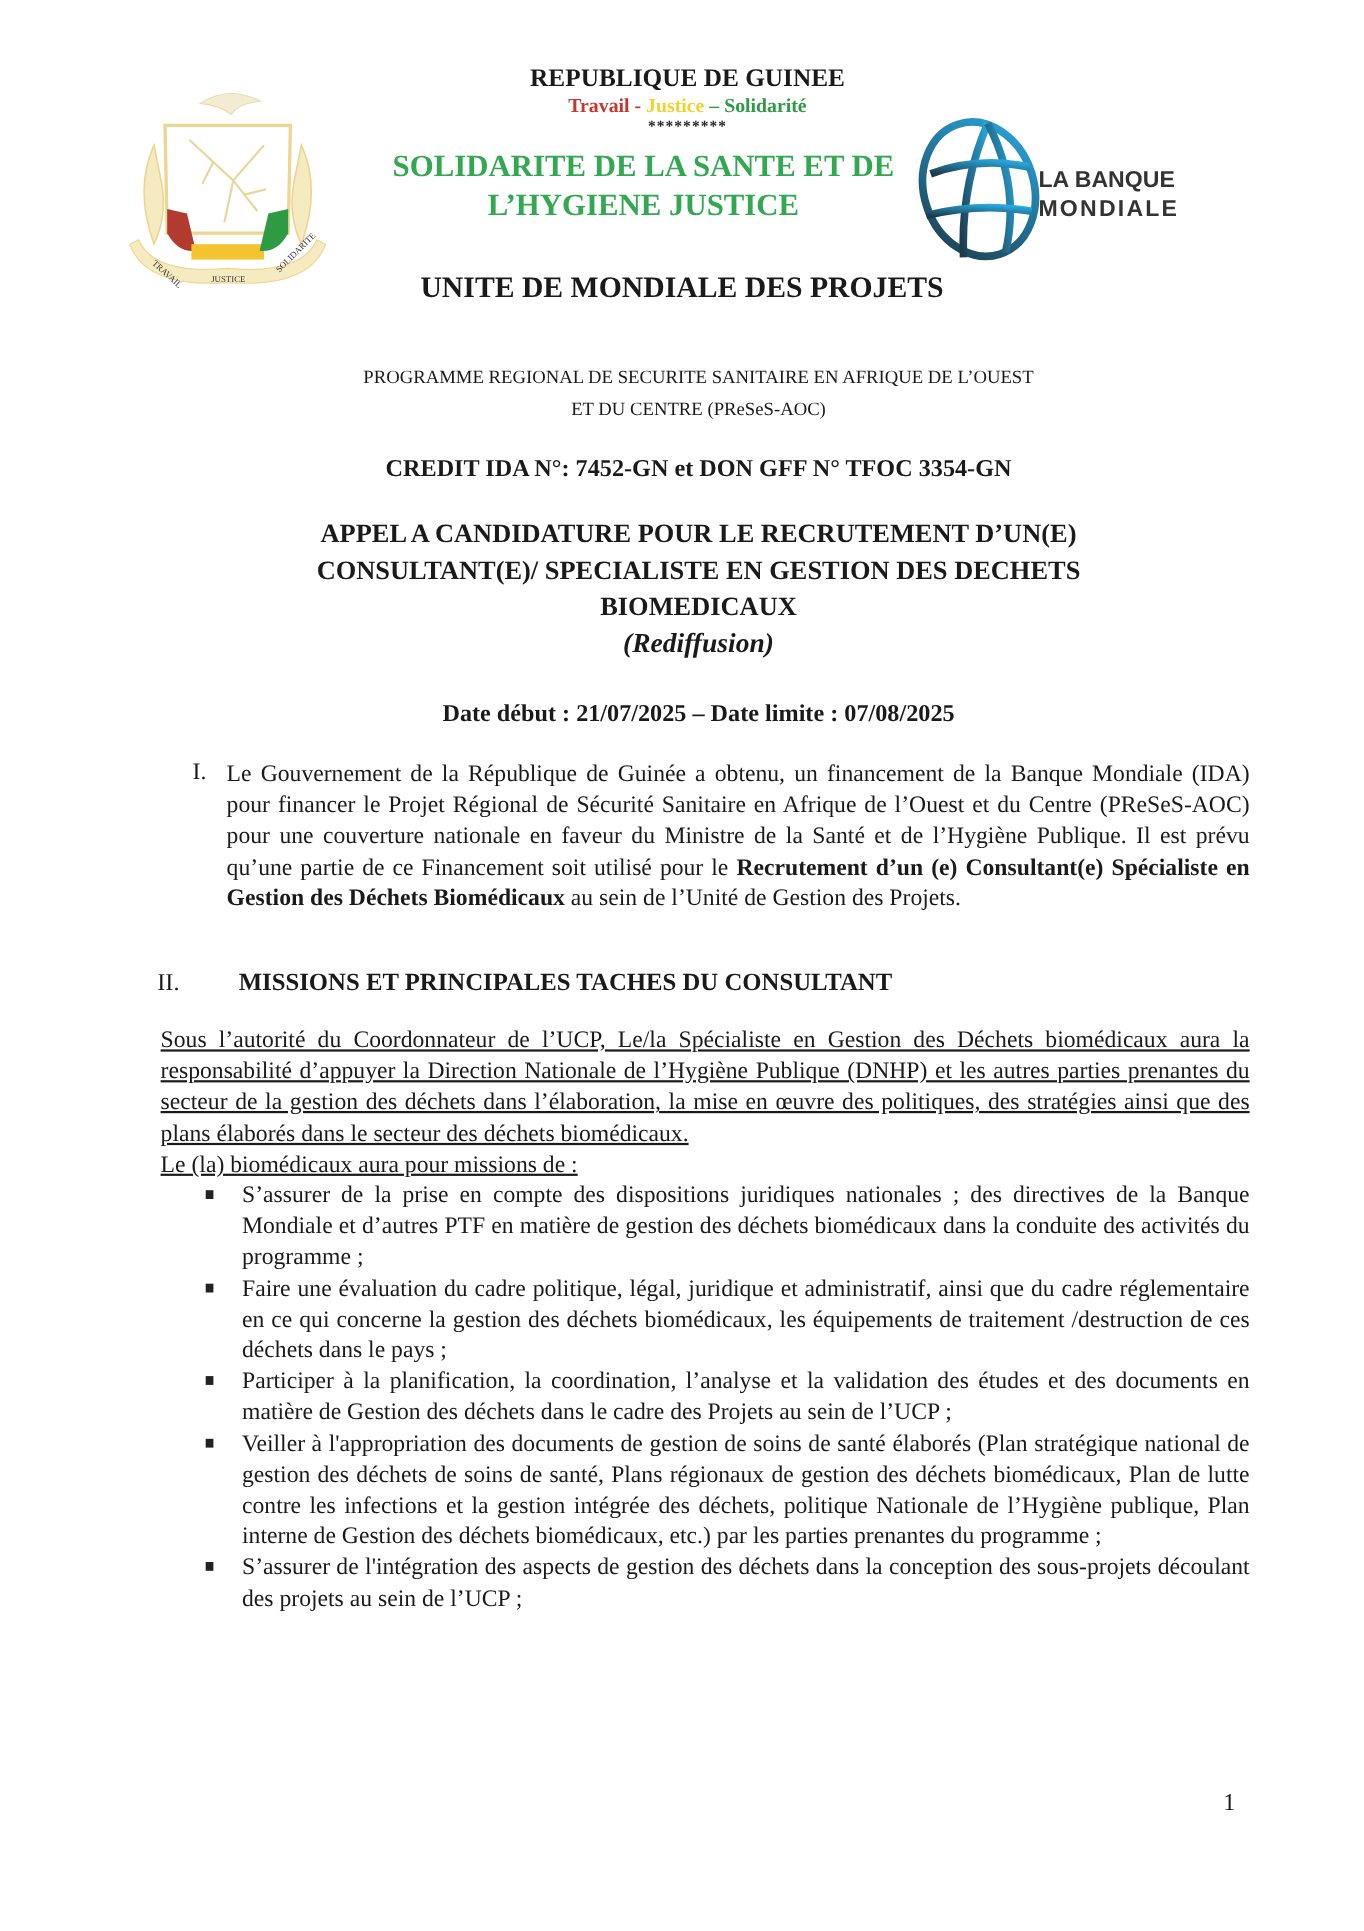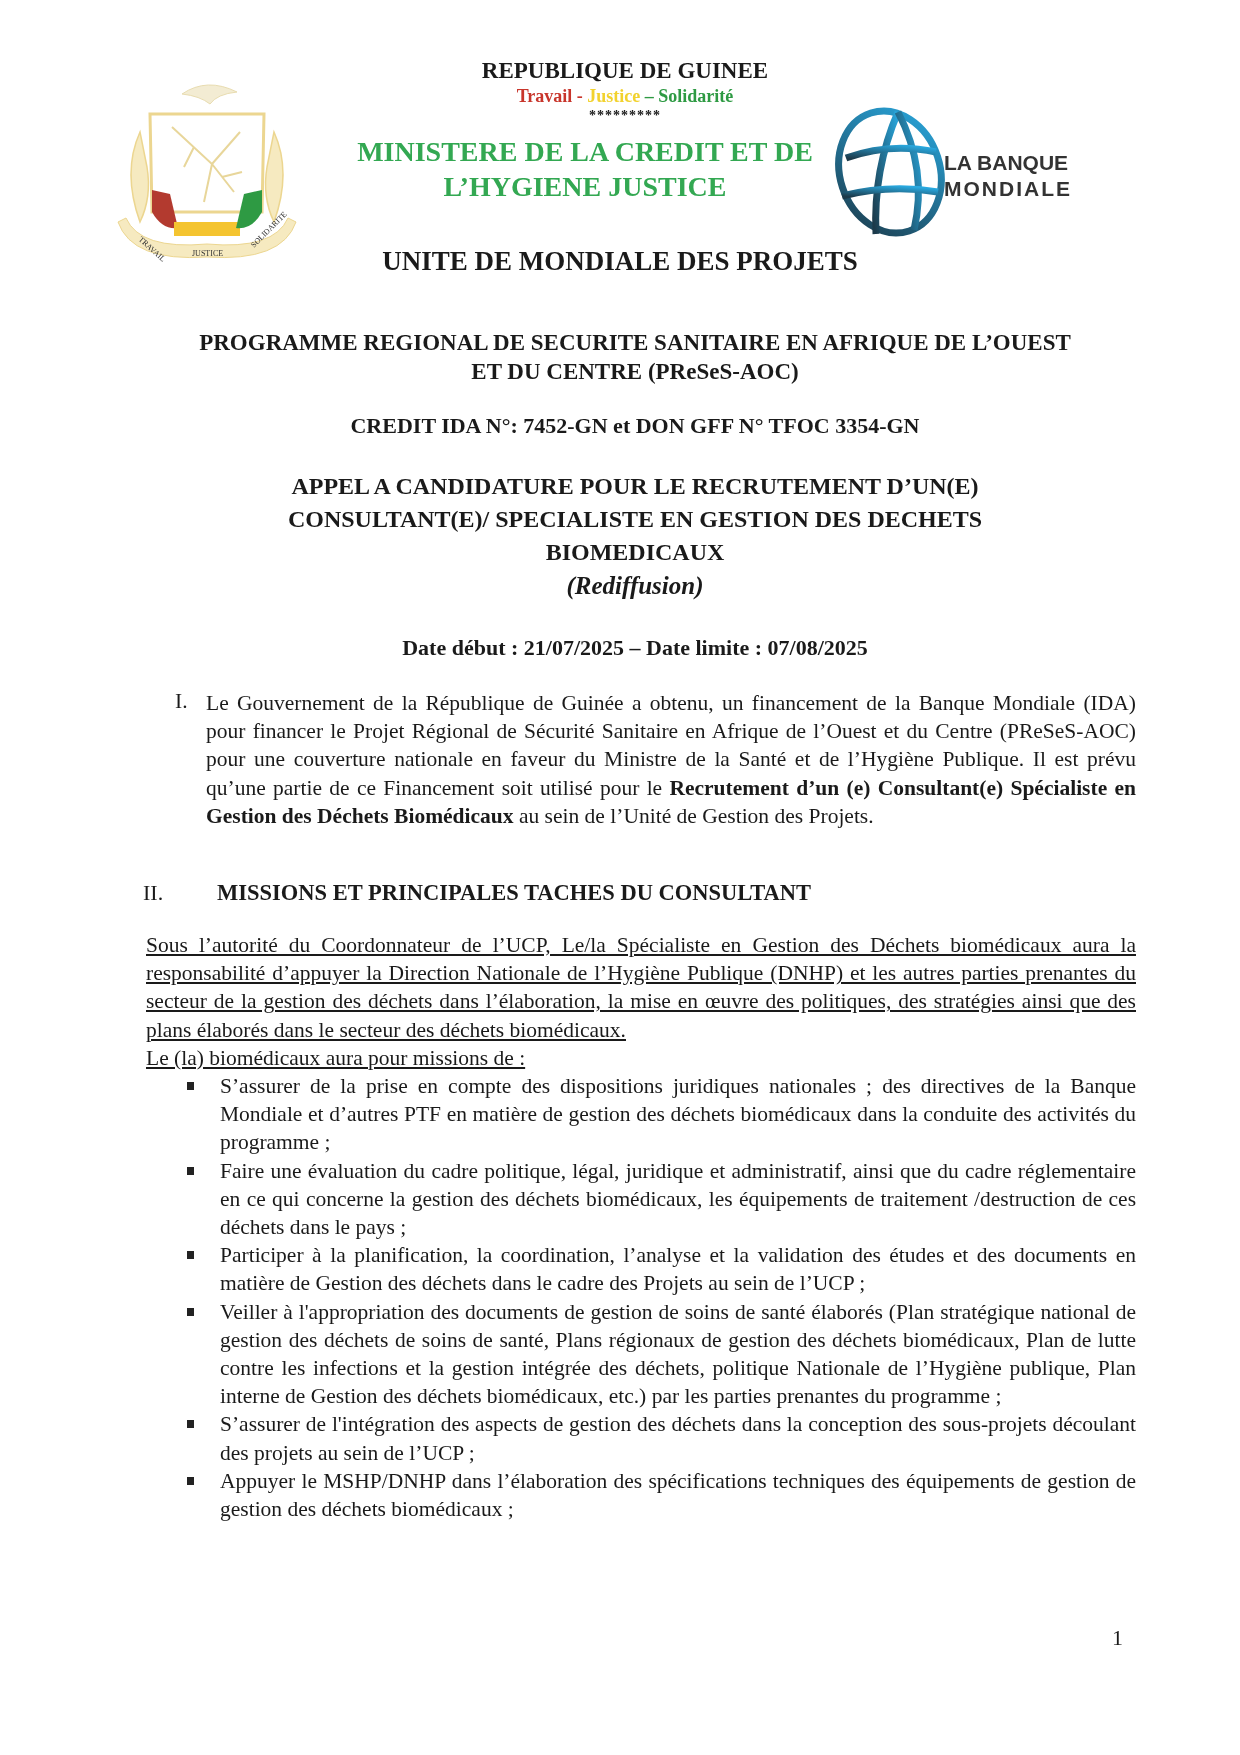--- a/index.html
+++ b/index.html
@@ -13,21 +13,21 @@
   #wb { left: 828px; top: 100px; width: 250px; height: 145px; }
   #republic { left: 380px; top: 58px; width: 490px; font-size: 23px; font-weight: bold; }
   #motto { left: 380px; top: 86px; width: 490px; font-size: 18px; font-weight: bold; }
   #motto .red { color: #c8352b; }
   #motto .yellow { color: #f2d22e; }
   #motto .green { color: #2e9a43; }
   #stars { left: 380px; top: 108px; width: 490px; font-size: 14px; font-weight: bold; letter-spacing: 1px; }
   #ministry { left: 330px; top: 134px; width: 510px; font-size: 28px; font-weight: bold; color: #33a852; line-height: 35px; }
   #ugp { left: 340px; top: 246px; width: 560px; font-size: 27px; font-weight: bold; }
 
-  #program { left: 150px; top: 328px; width: 970px; font-size: 23px; font-weight: bold; line-height: 29px; }
+  #program { left: 150px; top: 328px; width: 970px; font-size: 17px; font-weight: normal; line-height: 29px; }
   #credit { left: 150px; top: 413px; width: 970px; font-size: 22px; font-weight: bold; }
   #title { left: 150px; top: 470px; width: 970px; font-size: 24px; font-weight: bold; line-height: 33px; }
   #redif { left: 150px; top: 572px; width: 970px; font-size: 25px; font-weight: bold; font-style: italic; }
   #dates { left: 150px; top: 635px; width: 970px; font-size: 22px; font-weight: bold; }
 
   .para { font-size: 21.5px; line-height: 28.2px; text-align: justify; }
   #sec1-num { left: 175px; top: 689px; font-size: 21.5px; }
   #sec1 { left: 206px; top: 689px; width: 930px; }
   #sec2-num { left: 143px; top: 880px; font-size: 22px; }
   #sec2-title { left: 217px; top: 880px; font-size: 22.5px; font-weight: bold; }
@@ -82,21 +82,21 @@
     <text x="116" y="96" font-family="Liberation Sans, sans-serif" font-weight="bold" font-size="21" letter-spacing="2" fill="#333">MONDIALE</text>
   </svg>
 </div>
 
 <div id="republic" class="abs center">REPUBLIQUE DE GUINEE</div>
 <div id="motto" class="abs center">
   <span class="red">Travail</span><span class="red"> - </span><span class="yellow">Justice</span><span class="green"> – </span><span class="green">Solidarité</span>
 </div>
 <div id="stars" class="abs center">*********</div>
 <div id="ministry" class="abs center">
-  <div>MINISTERE DE LA CREDIT ET DE</div>
+  <div>SOLIDARITE DE LA SANTE ET DE</div>
   <div>L’HYGIENE JUSTICE</div>
 </div>
 <div id="ugp" class="abs center">UNITE DE MONDIALE DES PROJETS</div>
 
 <div id="program" class="abs center">
   <div>PROGRAMME REGIONAL DE SECURITE SANITAIRE EN AFRIQUE DE L’OUEST</div>
   <div>ET DU CENTRE (PReSeS-AOC)</div>
 </div>
 
 <div id="credit" class="abs center">CREDIT IDA N°: 7452-GN et DON GFF N° TFOC 3354-GN</div>
@@ -120,16 +120,15 @@
   <div>Sous l’autorité du Coordonnateur de l’UCP, Le/la Spécialiste en Gestion des Déchets biomédicaux aura la responsabilité d’appuyer la Direction Nationale de l’Hygiène Publique (DNHP) et les autres parties prenantes du secteur de la gestion des déchets dans l’élaboration, la mise en œuvre des politiques, des stratégies ainsi que des plans élaborés dans le secteur des déchets biomédicaux.</div>
   <div style="text-align:left">Le (la) biomédicaux aura pour missions de :</div>
 </div>
 
 <ul id="bullets" class="abs para">
   <li><span class="sq"></span><span>S’assurer de la prise en compte des dispositions juridiques nationales ; des   directives de la Banque Mondiale et d’autres PTF en matière de gestion des déchets biomédicaux dans la conduite des activités du programme ;</span></li>
   <li><span class="sq"></span><span>Faire une évaluation du cadre politique, légal, juridique et administratif, ainsi que du cadre réglementaire en ce qui concerne la gestion des déchets biomédicaux, les équipements de traitement /destruction de ces déchets dans le pays ;</span></li>
   <li><span class="sq"></span><span>Participer à la planification, la coordination, l’analyse et la validation des études et des documents en matière de Gestion des déchets dans le cadre des Projets au sein de l’UCP ;</span></li>
   <li><span class="sq"></span><span>Veiller à l'appropriation des documents de gestion de soins de santé élaborés (Plan stratégique national de gestion des déchets de soins de santé, Plans régionaux de gestion des déchets biomédicaux, Plan de lutte contre les infections et la gestion intégrée des déchets, politique Nationale de l’Hygiène publique, Plan interne de Gestion des déchets biomédicaux, etc.) par    les parties prenantes du programme ;</span></li>
   <li><span class="sq"></span><span>S’assurer de l'intégration des aspects de gestion des déchets dans la conception des sous-projets découlant des projets au sein de l’UCP ;</span></li>
-  <li><span class="sq"></span><span>Appuyer le MSHP/DNHP dans l’élaboration des spécifications techniques des équipements de gestion de gestion des déchets biomédicaux ;</span></li>
 </ul>
 
 <div id="pagenum" class="abs">1</div>
 
 </body></html>

